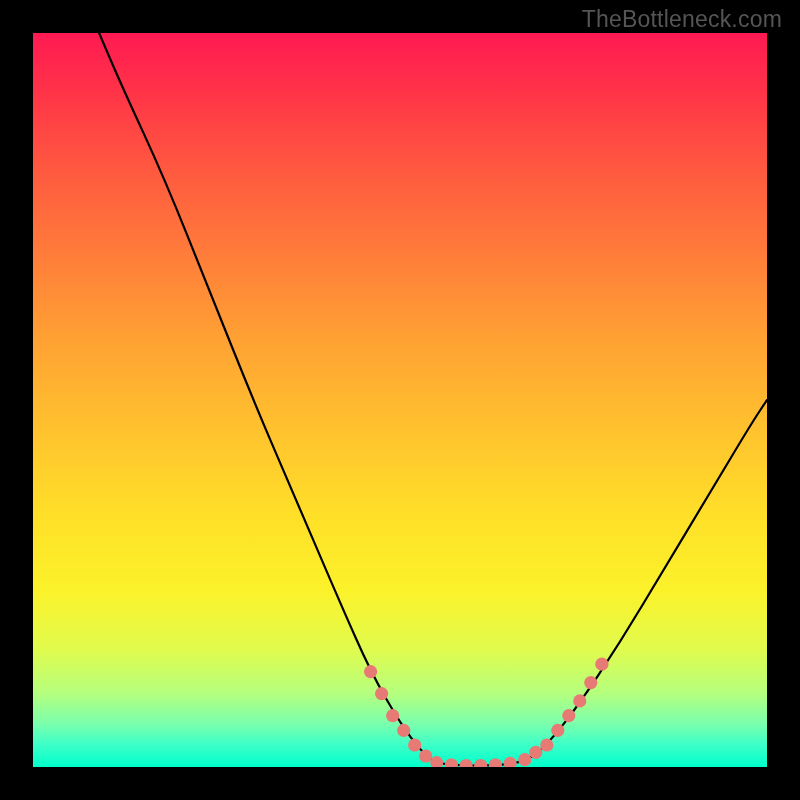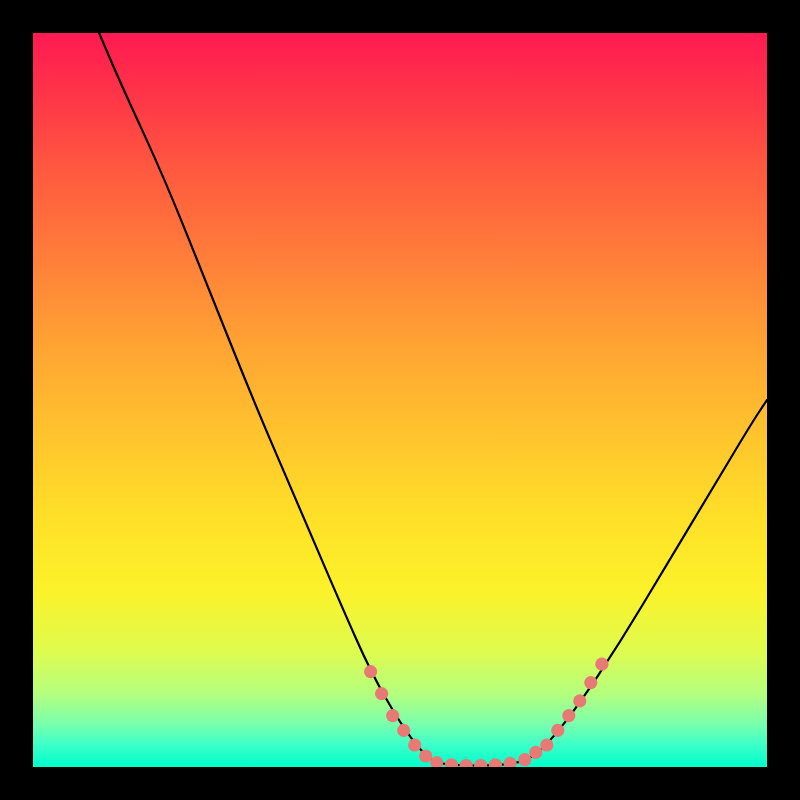--- a/index.html
+++ b/index.html
@@ -56,20 +56,21 @@
     font-size: 23px;
     font-weight: 500;
     letter-spacing: 0.2px;
     user-select: none;
   }
 </style>
 </head>
 <body>
 
 <div class="frame">
+  <div class="watermark">TheBottleneck.com</div>
   <div class="plot">
     <svg class="curve-svg" viewBox="0 0 734 734" preserveAspectRatio="none">
       <path id="curve-path" fill="none" stroke="#000000" stroke-width="2.2" stroke-linecap="round" d="M 66.1 0.0 Q 66.1 0.0 77.1 25.7 Q 88.1 51.4 110.1 99.1 Q 132.1 146.8 154.1 201.9 Q 176.2 256.9 198.2 312.0 Q 220.2 367.0 242.2 418.4 Q 264.2 469.8 286.3 521.1 Q 308.3 572.5 323.0 605.5 Q 337.6 638.6 352.3 664.3 Q 367.0 690.0 378.0 704.6 Q 389.0 719.3 396.4 724.8 Q 403.7 730.3 414.7 731.4 Q 425.7 732.5 440.4 732.5 Q 455.1 732.5 466.1 731.8 Q 477.1 731.1 486.3 728.9 Q 495.5 726.7 504.6 719.3 Q 513.8 712.0 528.5 693.6 Q 543.2 675.3 565.2 642.3 Q 587.2 609.2 609.2 572.5 Q 631.2 535.8 653.3 499.1 Q 675.3 462.4 697.3 425.7 Q 719.3 389.0 726.7 378.0 T 734.0 367.0"></path>
       <g id="dots">
           <circle cx="337.6" cy="638.6" r="6.6" fill="#e77a74"></circle>
           <circle cx="348.6" cy="660.6" r="6.6" fill="#e77a74"></circle>
           <circle cx="359.7" cy="682.6" r="6.6" fill="#e77a74"></circle>
           <circle cx="370.7" cy="697.3" r="6.6" fill="#e77a74"></circle>
           <circle cx="381.7" cy="712.0" r="6.6" fill="#e77a74"></circle>
           <circle cx="392.7" cy="723.0" r="6.6" fill="#e77a74"></circle>

